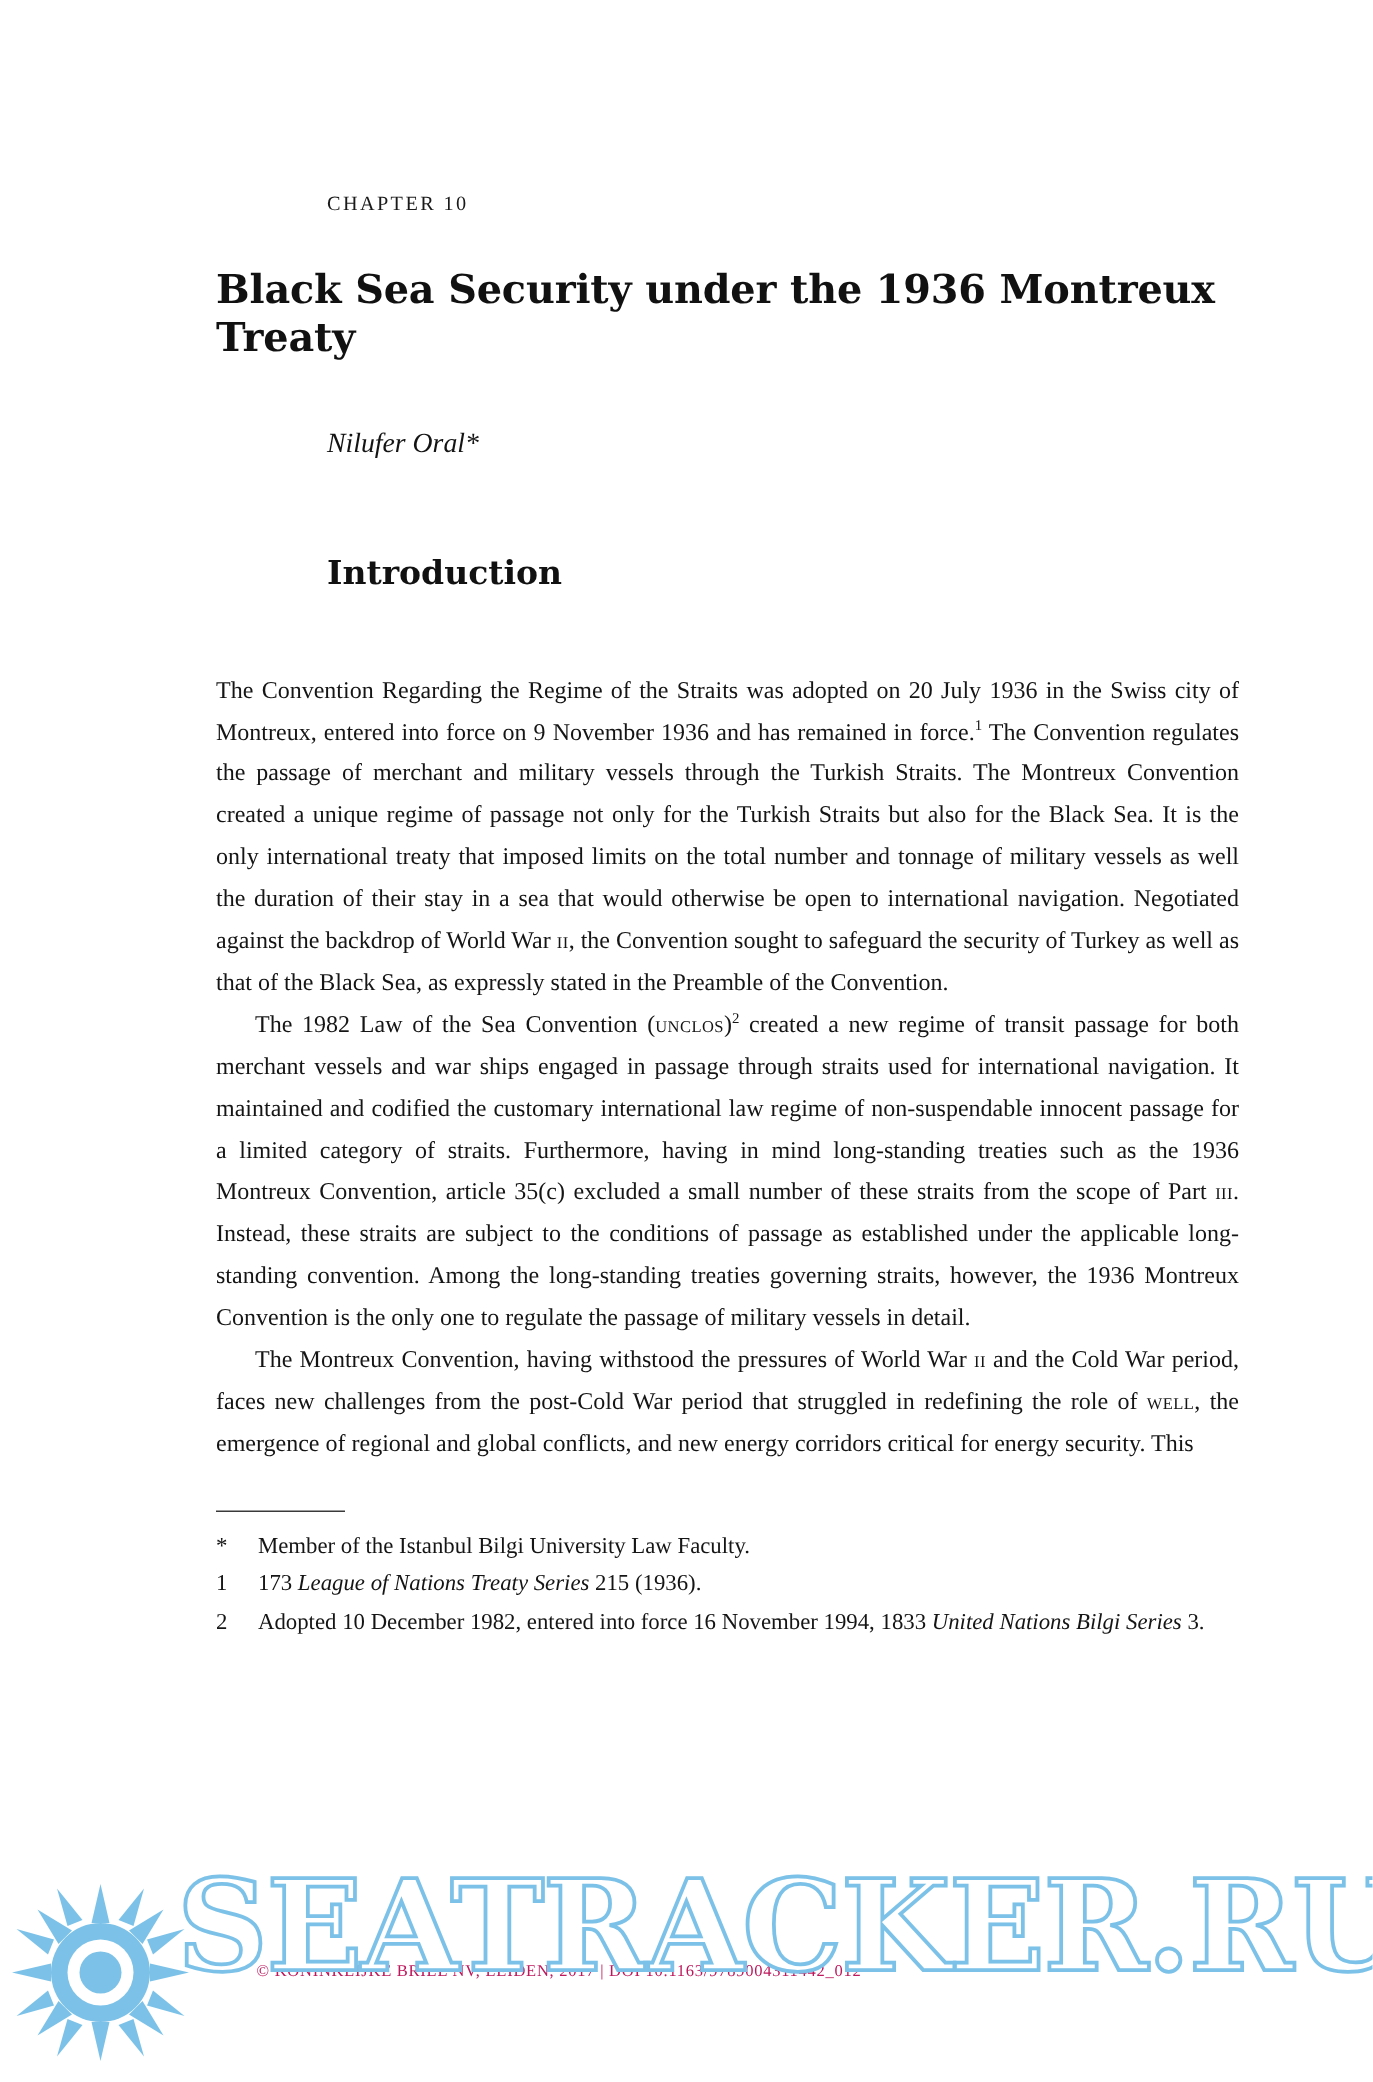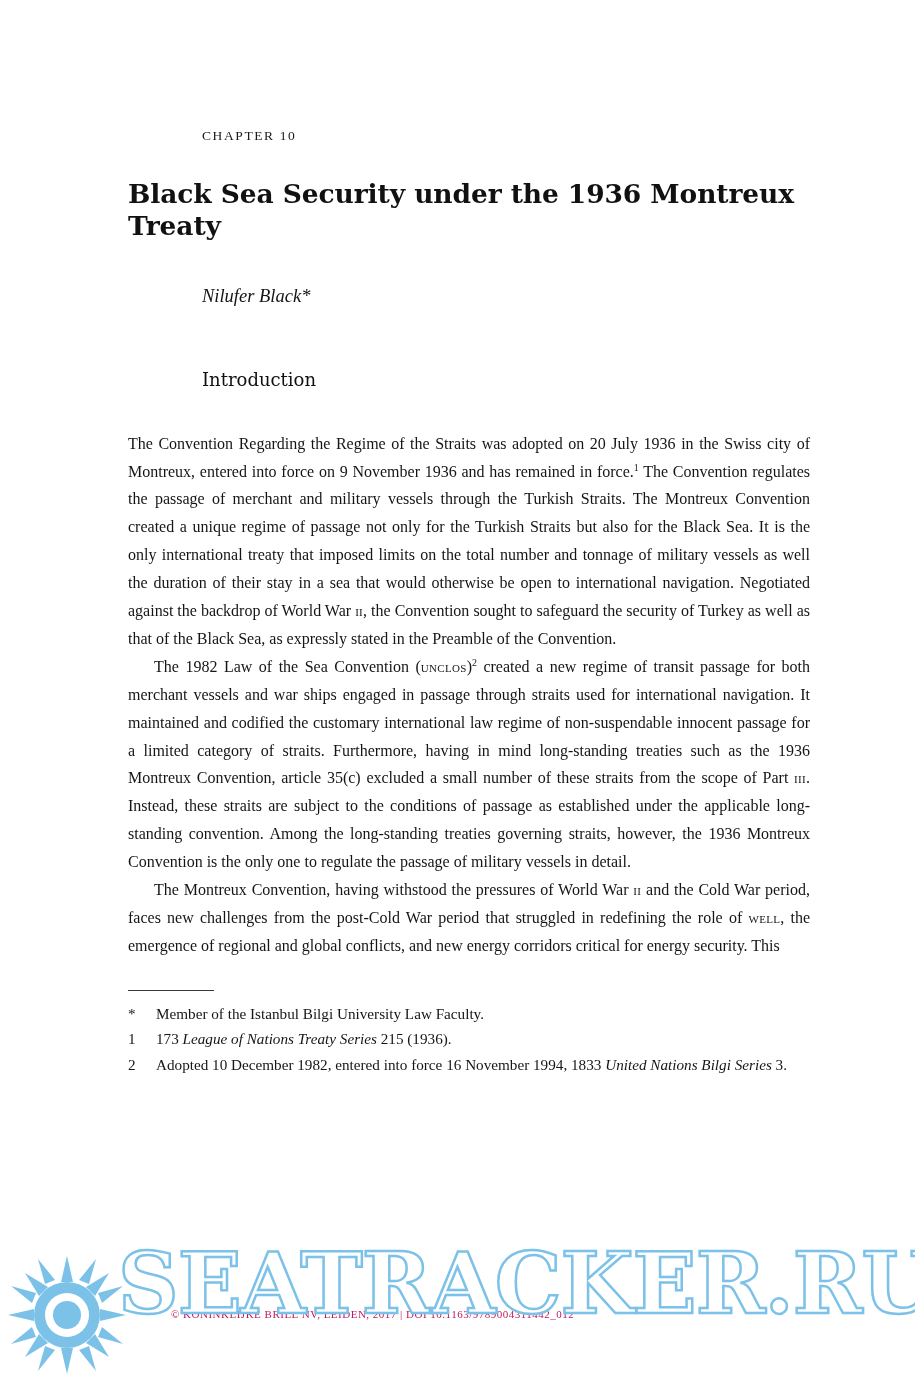--- a/index.html
+++ b/index.html
@@ -16,21 +16,21 @@
     overflow: hidden;
   }
   .page {
     position: absolute;
     left: 0; top: 0;
     width: 915px;
     height: 1388px;
   }
   .content {
     position: absolute;
-    left: 128px;
+    left: 144px;
     top: 128px;
     width: 682px;
   }
   .chapter-label {
     font-family: "Liberation Serif", serif;
     font-size: 13.5px;
     letter-spacing: 1.6px;
     color: #1a1a1a;
     margin-left: 74px;
     margin-bottom: 34px;
@@ -47,24 +47,24 @@
   .author {
     font-family: "Liberation Serif", serif;
     font-style: italic;
     font-size: 18.5px;
     margin-left: 74px;
     margin-bottom: 62px;
     color: #141414;
   }
   .section-heading {
     font-family: "DejaVu Serif", serif;
-    font-weight: normal;
-    font-size: 18px;
+    font-weight: bold;
+    font-size: 22px;
     margin-left: 74px;
-    margin-bottom: 40px;
+    margin-bottom: 52px;
     color: #111111;
   }
   p.body-par {
     font-family: "Liberation Serif", serif;
     font-size: 16px;
     line-height: 27.9px;
     text-align: justify;
     margin: 0;
     color: #151515;
     hyphens: auto;
@@ -152,21 +152,21 @@
 <body>
 
 <div class="page">
 
   <div class="content">
 
     <div class="chapter-label">CHAPTER 10</div>
 
     <h1 class="chapter-title">Black Sea Security under the 1936 Montreux Treaty</h1>
 
-    <div class="author">Nilufer Black*</div>
+    <div class="author">Nilufer Oral*</div>
 
     <div class="section-heading">Introduction</div>
 
     <p class="body-par">The Convention Regarding the Regime of the Straits was adopted on 20 July 1936 in the Swiss city of Montreux, entered into force on 9 November 1936 and has remained in force.<sup>1</sup> The Convention regulates the passage of merchant and military vessels through the Turkish Straits. The Montreux Convention created a unique regime of passage not only for the Turkish Straits but also for the Black Sea. It is the only international treaty that imposed limits on the total number and tonnage of military vessels as well the duration of their stay in a sea that would otherwise be open to international navigation. Negotiated against the backdrop of World War <span class="sc">ii</span>, the Convention sought to safeguard the security of Turkey as well as that of the Black Sea, as expressly stated in the Preamble of the Convention.</p>
 
     <p class="body-par indent">The 1982 Law of the Sea Convention (<span class="sc">unclos</span>)<sup>2</sup> created a new regime of transit passage for both merchant vessels and war ships engaged in passage through straits used for international navigation. It maintained and codified the customary international law regime of non-suspendable innocent passage for a limited category of straits. Furthermore, having in mind long-standing treaties such as the 1936 Montreux Convention, article 35(c) excluded a small number of these straits from the scope of Part <span class="sc">iii</span>. Instead, these straits are subject to the conditions of passage as established under the applicable long-standing convention. Among the long-standing treaties governing straits, however, the 1936 Montreux Convention is the only one to regulate the passage of military vessels in detail.</p>
 
     <p class="body-par indent">The Montreux Convention, having withstood the pressures of World War <span class="sc">ii</span> and the Cold War period, faces new challenges from the post-Cold War period that struggled in redefining the role of <span class="sc">well</span>, the emergence of regional and global conflicts, and new energy corridors critical for energy security. This</p>
 
     <div class="footnote-rule"></div>

